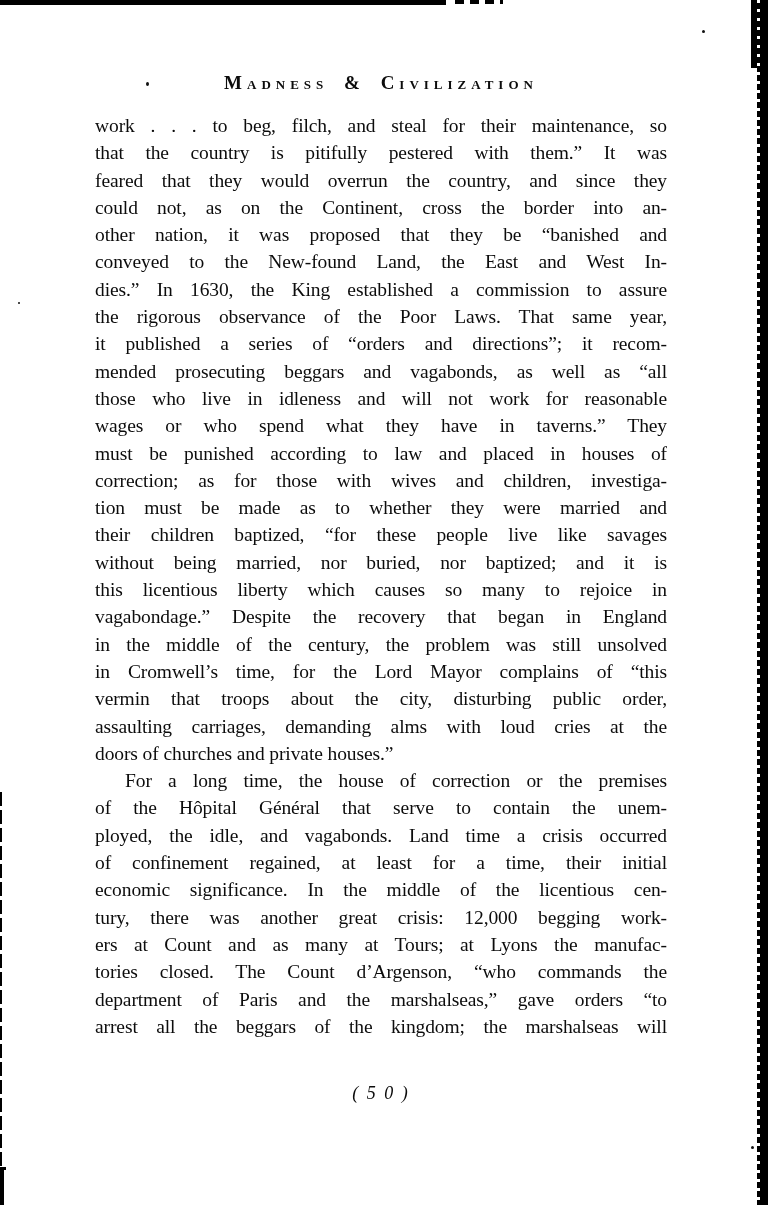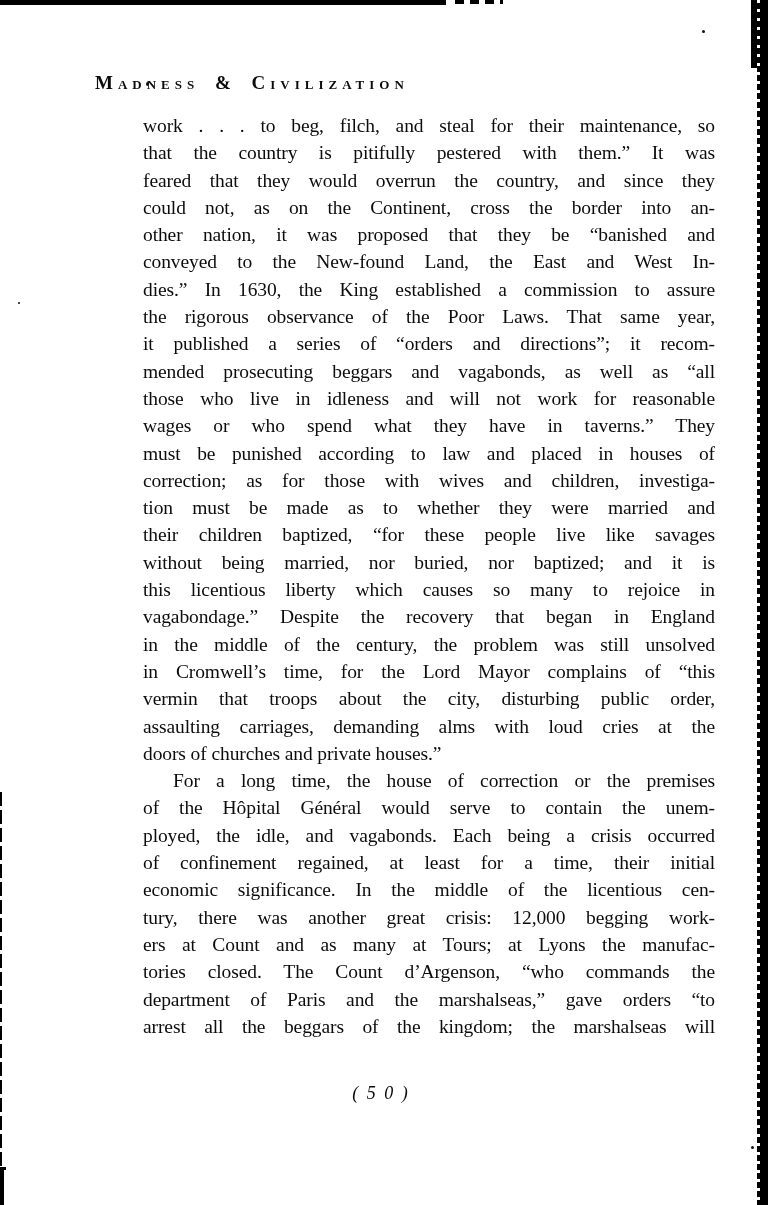--- a/index.html
+++ b/index.html
@@ -16,40 +16,39 @@
     font-family: "Liberation Serif", "DejaVu Serif", serif;
     color: #0c0c0c;
   }
 
   
   .running-head {
     position: absolute;
     top: 72px;
     left: 95px;
     width: 572px;
-    text-align: left;
+    text-align: center;
     font-variant: small-caps;
     font-weight: bold;
     font-size: 19px;
     letter-spacing: 5px;
     word-spacing: 6px;
     color: #0c0c0c;
     white-space: nowrap;
   }
 
   
   .body-text {
     position: absolute;
     top: 112px;
     left: 95px;
     width: 572px;
     font-size: 19.5px;
     line-height: 27.3px;
     letter-spacing: -0.1px;
-    margin-left: 48px;
   }
   .line {
     text-align: justify;
     text-align-last: justify;
     white-space: normal;
     height: 27.3px;
     overflow: visible;
   }
   .line.flush-left {
     text-align-last: left;
@@ -136,22 +135,22 @@
       <div class="line">their children baptized, “for these people live like savages</div>
       <div class="line">without being married, nor buried, nor baptized; and it is</div>
       <div class="line">this licentious liberty which causes so many to rejoice in</div>
       <div class="line">vagabondage.” Despite the recovery that began in England</div>
       <div class="line">in the middle of the century, the problem was still unsolved</div>
       <div class="line">in Cromwell’s time, for the Lord Mayor complains of “this</div>
       <div class="line">vermin that troops about the city, disturbing public order,</div>
       <div class="line">assaulting carriages, demanding alms with loud cries at the</div>
       <div class="line flush-left">doors of churches and private houses.”</div>
       <div class="line indent">For a long time, the house of correction or the premises</div>
-      <div class="line">of the Hôpital Général would serve to contain the unem-</div>
-      <div class="line">ployed, the idle, and vagabonds. Each being a crisis occurred</div>
+      <div class="line">of the Hôpital Général that serve to contain the unem-</div>
+      <div class="line">ployed, the idle, and vagabonds. Land time a crisis occurred</div>
       <div class="line">of confinement regained, at least for a time, their initial</div>
       <div class="line">economic significance. In the middle of the licentious cen-</div>
       <div class="line">tury, there was another great crisis: 12,000 begging work-</div>
       <div class="line">ers at Count and as many at Tours; at Lyons the manufac-</div>
       <div class="line">tories closed. The Count d’Argenson, “who commands the</div>
       <div class="line">department of Paris and the marshalseas,” gave orders “to</div>
       <div class="line">arrest all the beggars of the kingdom; the marshalseas will</div>
     </div>
 
   <div class="folio">( 5 0 )</div>

